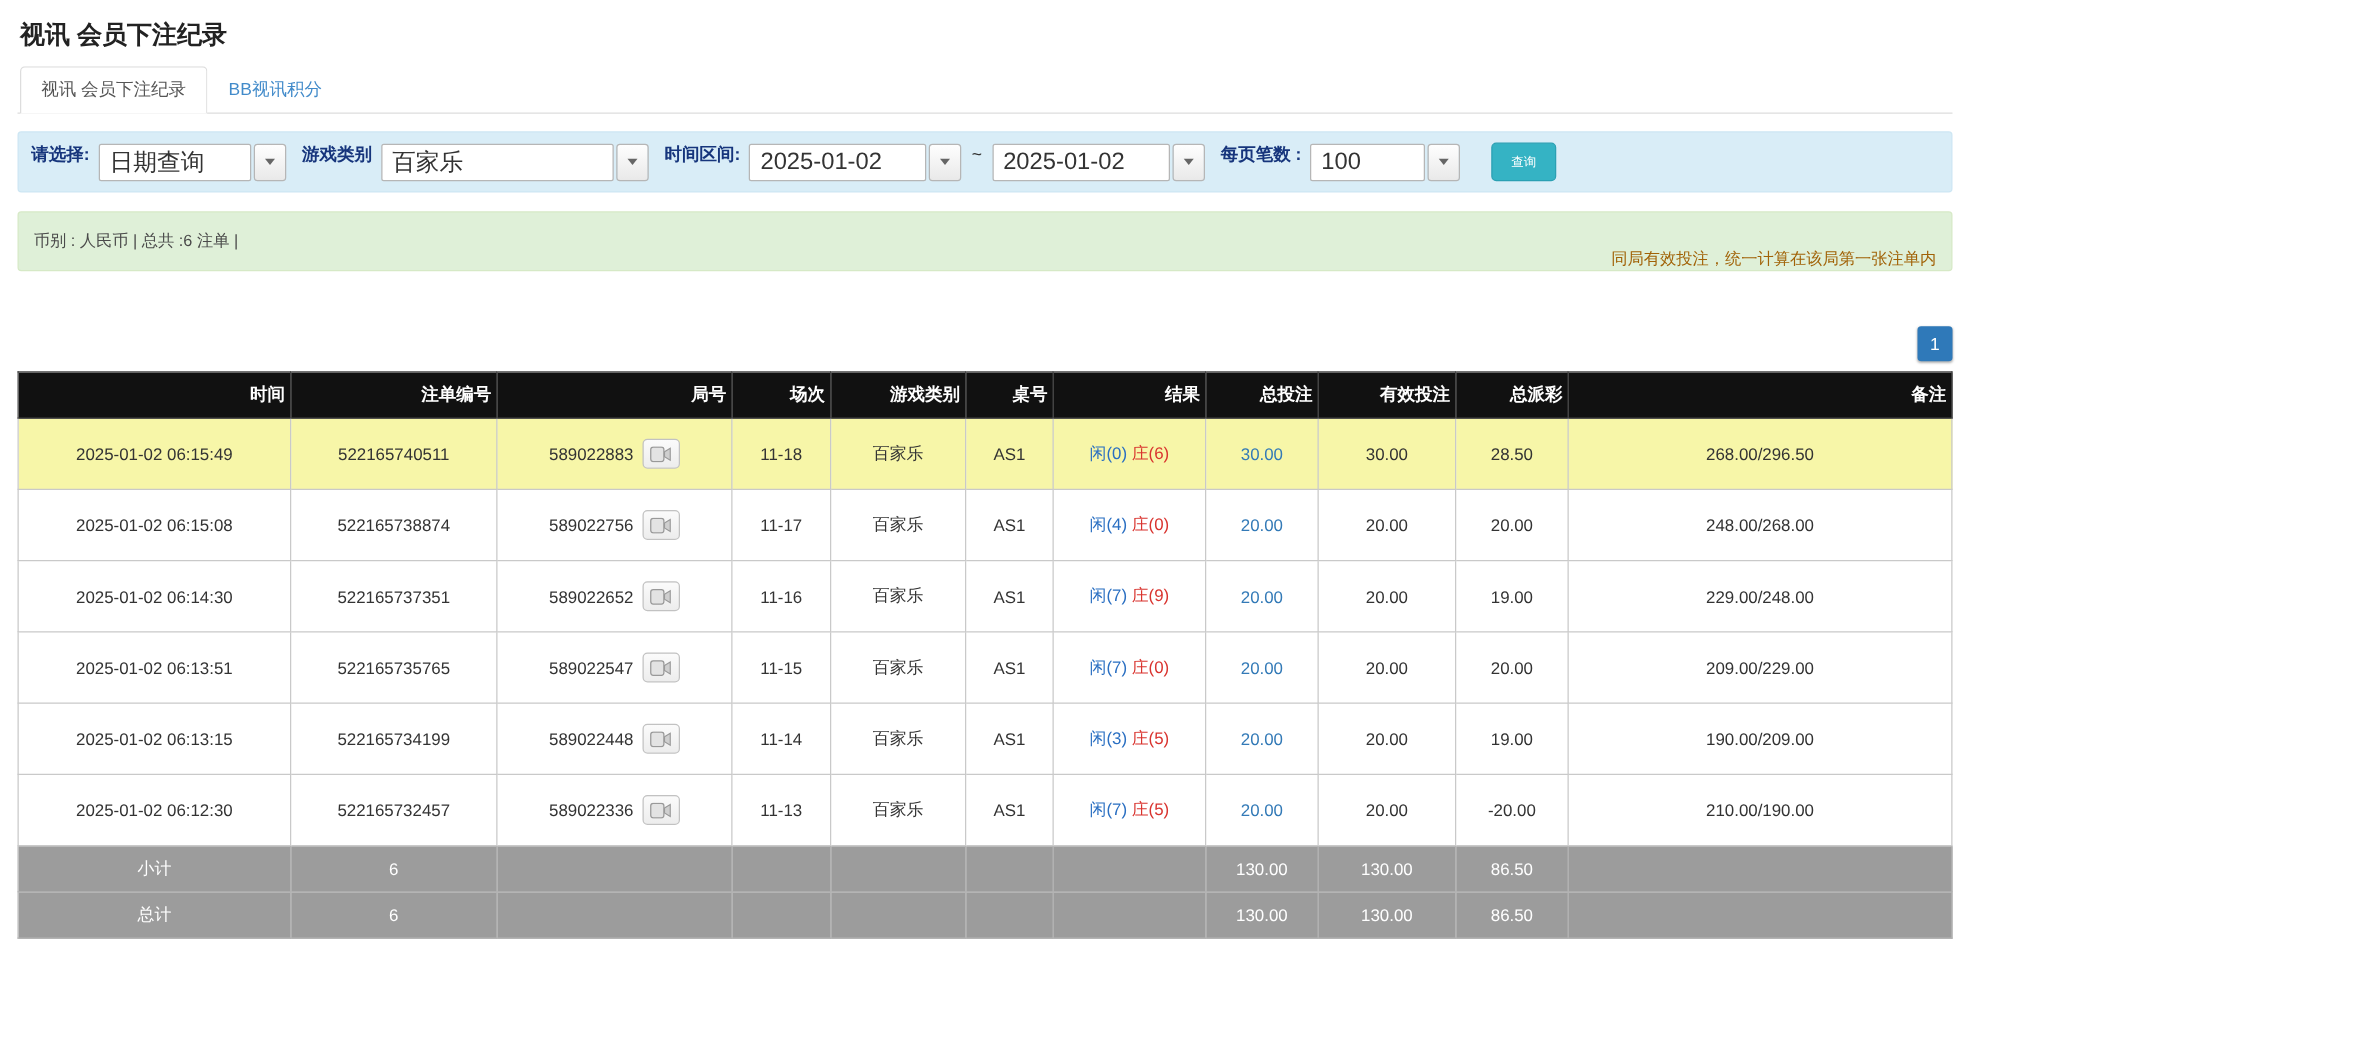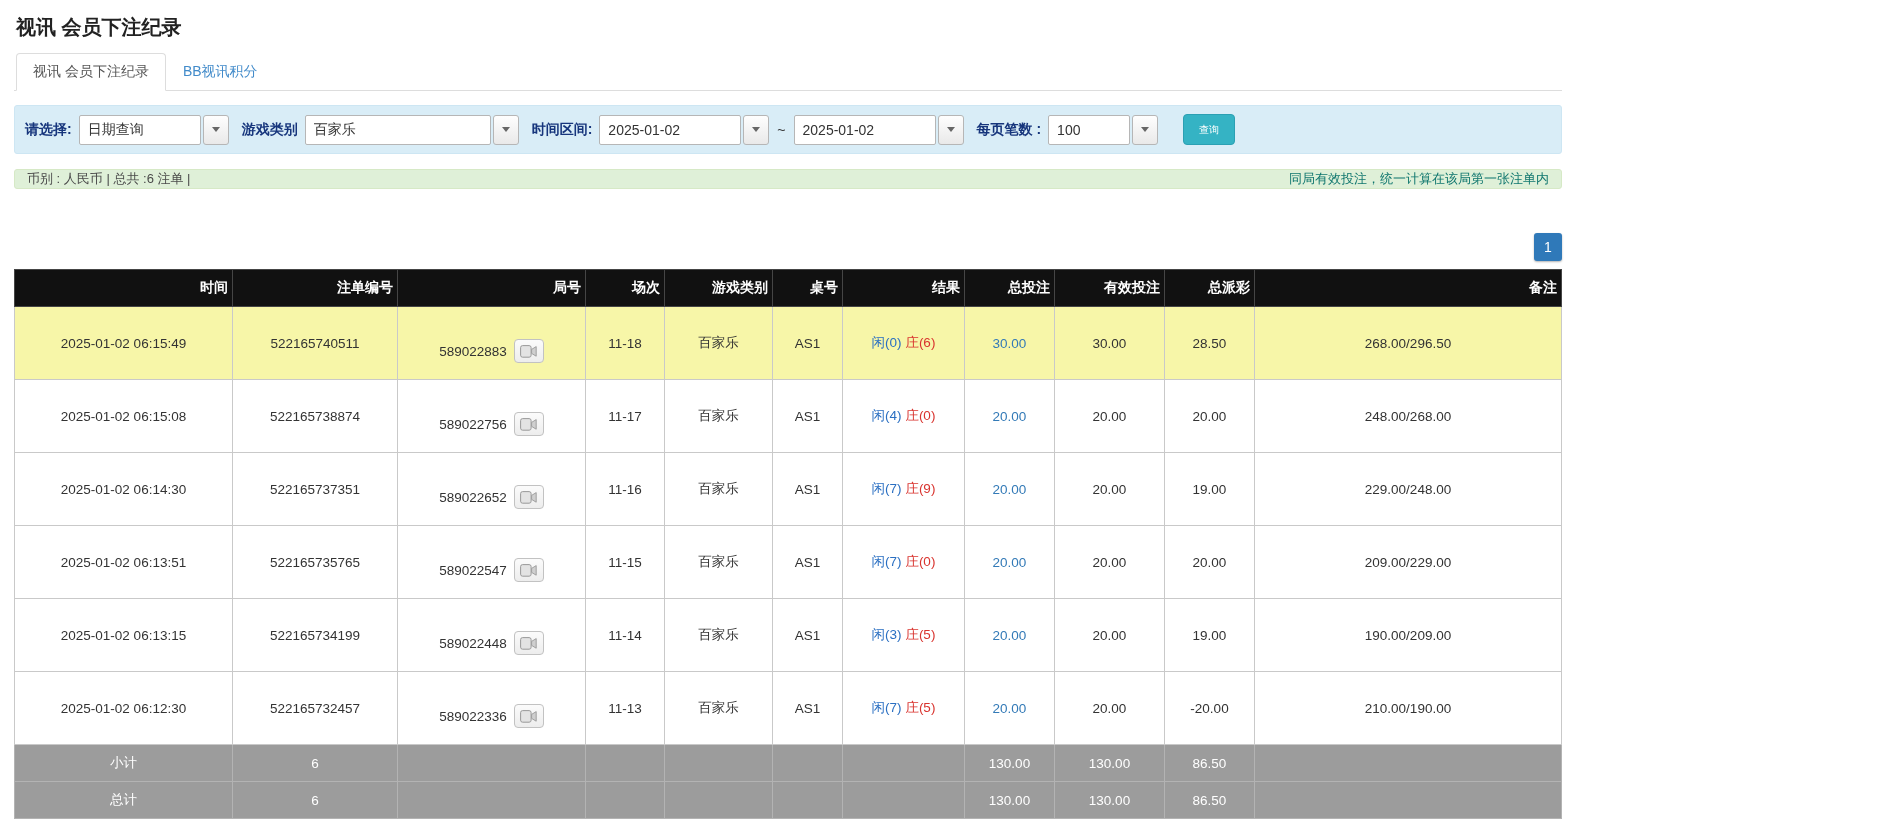--- a/index.html
+++ b/index.html
@@ -21,72 +21,72 @@
   }
   .tab.active {
     color:#555; background:#fff; border-color:#ddd; border-bottom-color:#fff; cursor:default;
   }
 
   
   .filter-bar {
     margin-top:14px; background:#d9edf7; border:1px solid #cde6f3; border-radius:3px;
     display:flex; align-items:center; padding:8px 10px; white-space:nowrap;
   }
-  .f-group { display:flex; align-items:center; margin-right:13px; }
+  .f-group { display:flex; align-items:flex-start; margin-right:13px; }
   .f-label { font-weight:bold; color:#16357c; margin-right:7px; font-size:14px; }
   .combo { display:inline-flex; align-items:center; }
   .combo-input {
     height:30px; border:1px solid #b6b6b6; background:#fff; padding:0 8px;
-    font-size:14px; color:#333; font-family:inherit; border-radius:2px;
+    font-size:19px; color:#333; font-family:inherit; border-radius:2px;
   }
   .combo-btn {
     width:26px; height:30px; margin-left:2px; border:1px solid #b6b6b6; border-radius:3px;
     background:linear-gradient(#fefefe,#e9e9e9); cursor:pointer;
     display:inline-flex; align-items:center; justify-content:center; padding:0;
   }
   .caret {
     width:0; height:0; border-left:4px solid transparent; border-right:4px solid transparent;
     border-top:5px solid #666; display:inline-block;
   }
   .w120 { width:122px; } .w185 { width:186px; } .w140 { width:142px; }
-  .w80  { width:82px; }  .w148 { width:148px; }
+  .w80  { width:92px; }  .w148 { width:148px; }
   .tilde { margin:0 8px; color:#333; }
   .search-btn {
     margin-left:12px; height:31px; padding:0 15px; border:1px solid #2ba0b3;
     background:#35b3c4; color:#fff; font-size:10px; border-radius:4px; cursor:pointer;
     font-family:inherit;
   }
 
   
   .summary-bar {
     margin-top:15px; background:#dff0d8; border:1px solid #d6e9c6; border-radius:3px;
     display:flex; justify-content:space-between; align-items:center;
     padding:0 12px; font-size:13px; color:#4a4a4a;
   }
-  .summary-note { color:#0f766e; }
+  .summary-note { color:#a16207;margin-top:28px; }
 
   
   .pagination-row { display:flex; justify-content:flex-end; margin:44px 0 8px 0; }
   .page-btn {
     min-width:28px; height:28px; display:inline-flex; align-items:center; justify-content:center;
     background:#2f79b9; color:#fff; font-size:14px; border-radius:3px; cursor:pointer;
     box-shadow:0 1px 2px rgba(0,0,0,.3); text-decoration:none; padding:0 6px;
   }
 
   
   table.records { width:100%; border-collapse:collapse; table-layout:fixed; font-size:13.5px; }
   table.records th {
     background:#111; color:#fff; font-weight:bold; padding:9px 4px;
     border:1px solid #454545; text-align:right; font-size:14px;
   }
   table.records td {
     border:1px solid #c9c9c9; text-align:center; padding:16px 6px; background:#fff; color:#333;
   }
   tr.highlight td { background:#f7f6a8; }
-  .round-cell { display:flex; align-items:center; justify-content:center; gap:7px;margin-top:16px; }
+  .round-cell { display:flex; align-items:center; justify-content:center; gap:7px; }
   .icon-btn {
     width:30px; height:24px; border:1px solid #c2c2c2; border-radius:4px;
     background:linear-gradient(#fbfbfb,#ededed); cursor:pointer;
     display:inline-flex; align-items:center; justify-content:center; padding:0;
   }
   .link-blue { color:#337ab7; cursor:pointer; }
   .player { color:#2a6fc2;text-align:center; }
   .banker { color:#d9342f; }
   td.neg { color:#e02b20; }
   tr.foot-row td {

